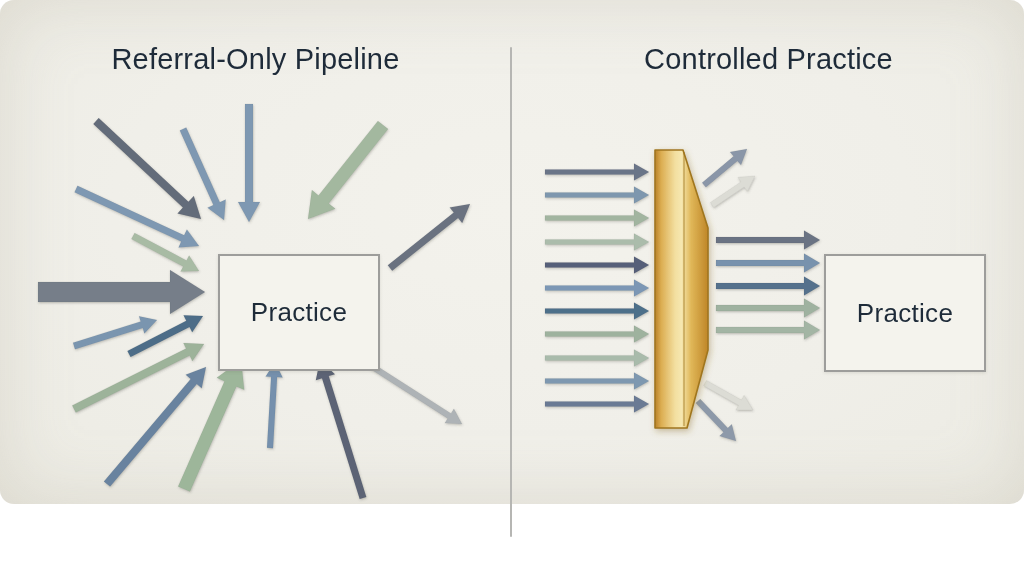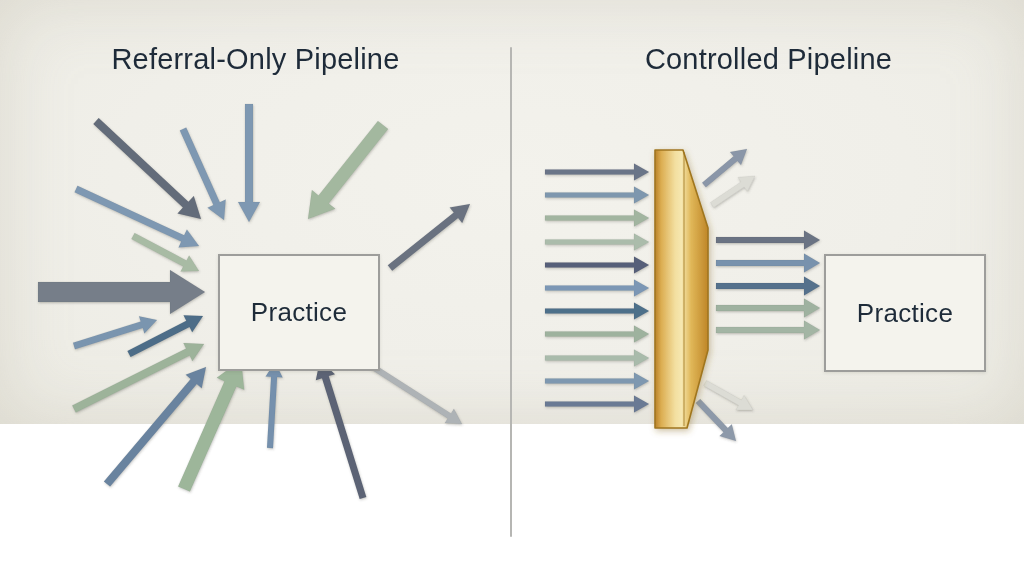--- a/index.html
+++ b/index.html
@@ -1,23 +1,24 @@
 <!DOCTYPE html>
 <html><head>
 <meta charset="utf-8">
 <style>
   html,body{margin:0;padding:0;}
   body{
     width:1024px;height:572px;overflow:hidden;
     font-family:"Liberation Sans","DejaVu Sans",sans-serif;
   }
   .stage{
-    position:relative;width:1024px;height:424px;
+    position:relative;width:1024px;height:504px;
     background:radial-gradient(ellipse at 50% 42%, #f3f2ec 0%, #f0efe9 55%, #ecebe3 100%);
     box-shadow:inset 0 0 70px rgba(175,170,152,0.28);
+    border-radius:14px;
   }
   svg.diagram{position:absolute;left:0;top:0;}
   .panel-title{
     position:absolute;top:42px;height:34px;line-height:34px;
     text-align:center;font-size:29px;font-weight:500;letter-spacing:0.2px;
   }
   .panel-title.left{left:0;width:511px;}
   .panel-title.right{left:513px;width:511px;}
   .divider{
     position:absolute;width:2px;border-radius:1px;
@@ -93,21 +94,21 @@
       </g>
     <g id="filter-layer">
         <polygon points="655,150 683,150 708,228 708,350 687,428 655,428" fill="url(#goldGrad)" stroke="#a0761f" stroke-width="1.6" stroke-linejoin="round" filter="url(#fshadow)"></polygon>
         <line x1="684" y1="152" x2="684" y2="426" stroke="rgba(158,116,31,0.55)" stroke-width="1.5"></line>
       </g>
   </svg>
 
   <div class="divider" style="left: 510px; top: 47px; height: 490px; background: rgb(182, 182, 179);"></div>
 
   <div class="panel-title left" style="color: rgb(30, 43, 57);">Referral-Only Pipeline</div>
-  <div class="panel-title right" style="color: rgb(30, 43, 57);">Controlled Pipeline</div>
+  <div class="panel-title right" style="color: rgb(30, 43, 57);">Controlled Practice</div>
 
   <div class="practice-box" id="left-box" style="left: 218px; top: 230px; width: 162px; height: 117px; border-color: rgb(157, 157, 155); background: rgb(244, 243, 237); color: rgb(30, 43, 57);">
     <span>Practice</span>
   </div>
   <div class="practice-box" id="right-box" style="left: 824px; top: 230px; width: 162px; height: 118px; border-color: rgb(157, 157, 155); background: rgb(244, 243, 237); color: rgb(30, 43, 57);">
     <span>Practice</span>
   </div>
 
 </div>
 

